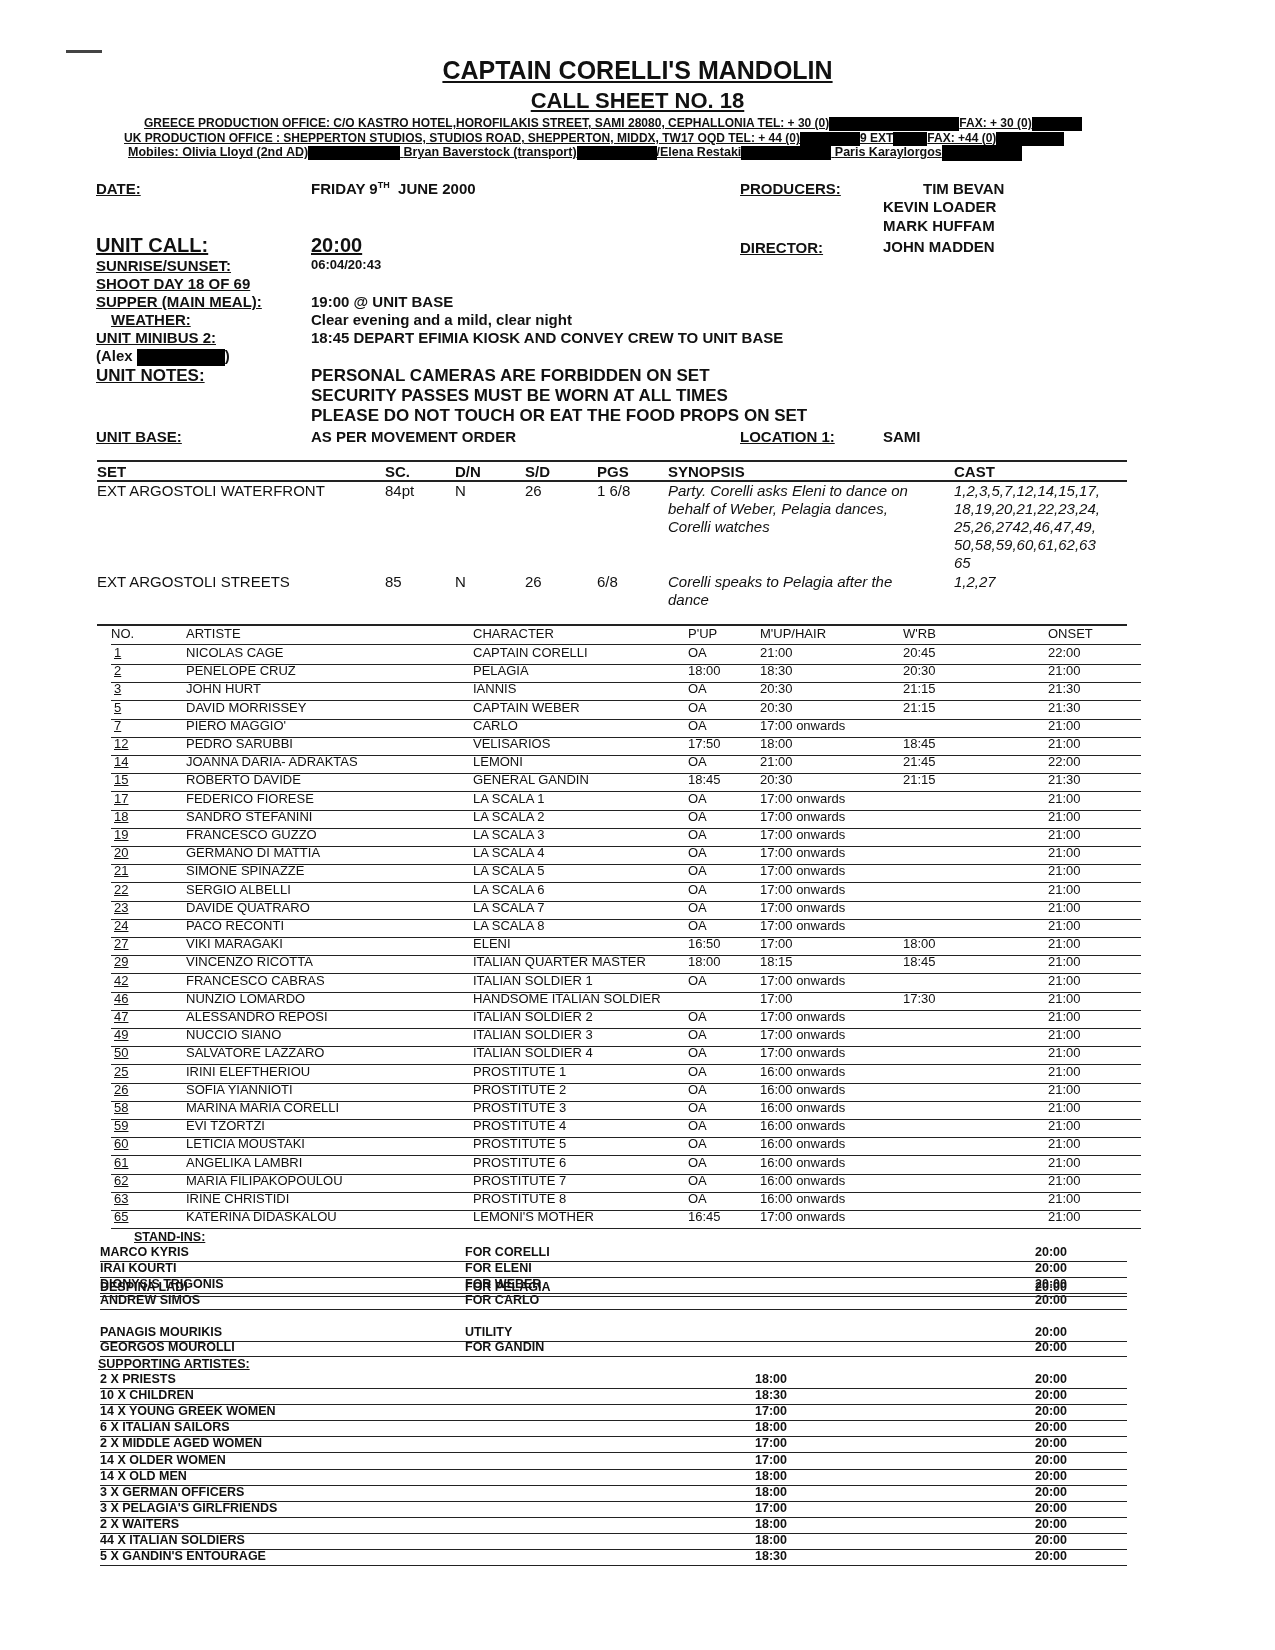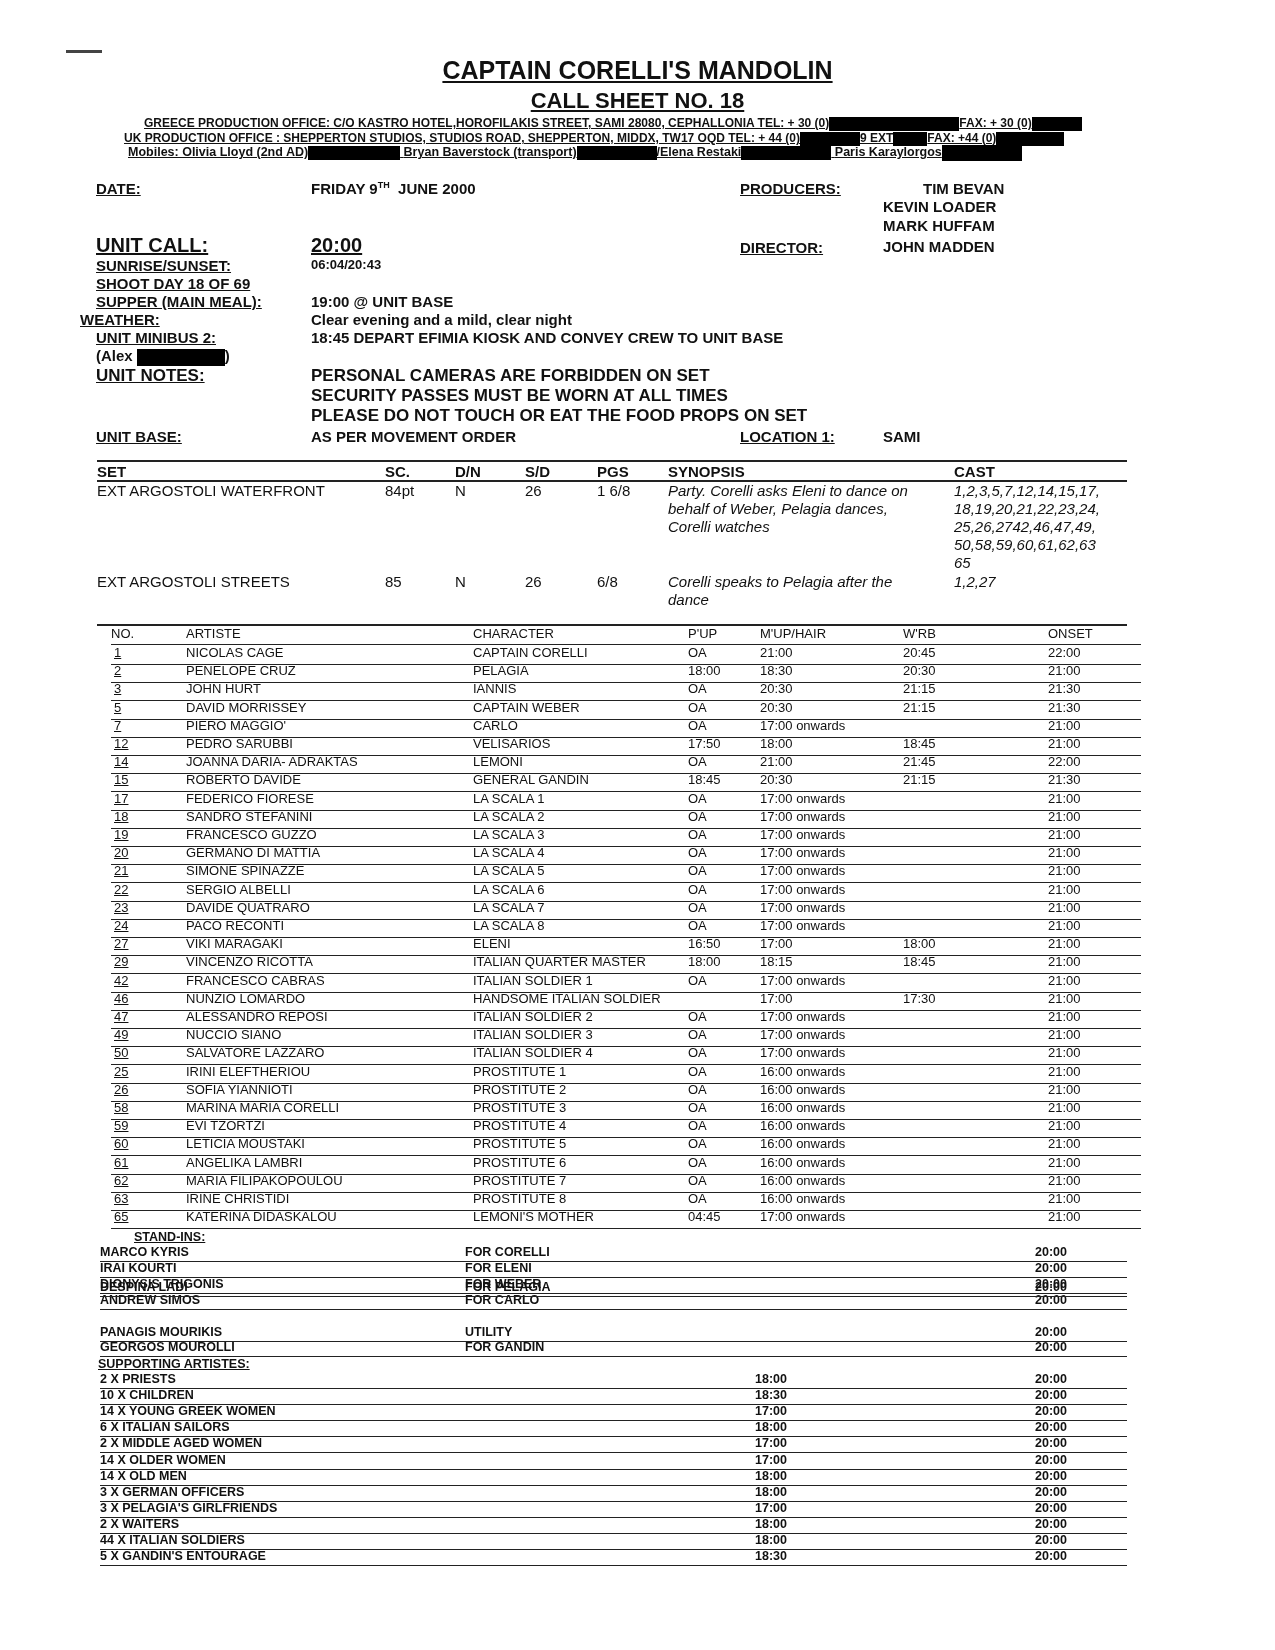--- a/index.html
+++ b/index.html
@@ -64,21 +64,21 @@
 <div class="abs" style="left:96px;top:234px;font-size:20px;font-weight:bold;text-decoration:underline;">UNIT CALL:</div>
 <div class="abs" style="left:311px;top:234px;font-size:20px;font-weight:bold;text-decoration:underline;">20:00</div>
 <div class="abs lbl" style="left:740px;top:239px;">DIRECTOR:</div>
 <div class="abs val" style="left:883px;top:238px;">JOHN MADDEN</div>
 
 <div class="abs lbl" style="left:96px;top:257px;">SUNRISE/SUNSET:</div>
 <div class="abs val" style="left:311px;top:257px;font-size:13px;">06:04/20:43</div>
 <div class="abs lbl" style="left:96px;top:275px;">SHOOT DAY 18 OF 69</div>
 <div class="abs lbl" style="left:96px;top:293px;">SUPPER (MAIN MEAL):</div>
 <div class="abs val" style="left:311px;top:293px;">19:00 @ UNIT BASE</div>
-<div class="abs lbl" style="left:80px;top:311px;">WEATHER:</div>
+<div class="abs lbl" style="left:111px;top:311px;">WEATHER:</div>
 <div class="abs val" style="left:311px;top:311px;">Clear evening and a mild, clear night</div>
 <div class="abs lbl" style="left:96px;top:329px;">UNIT MINIBUS 2:</div>
 <div class="abs val" style="left:311px;top:329px;">18:45 DEPART EFIMIA KIOSK AND CONVEY CREW TO UNIT BASE</div>
 <div class="abs val" style="left:96px;top:347px;">
   <span>(Alex</span> <span class="redact" style="width:88px;height:17px;"></span>)
 </div>
 
 <div class="abs" style="left:96px;top:366px;font-size:17px;font-weight:bold;text-decoration:underline;">UNIT NOTES:</div>
 <div class="abs note" style="left:311px;top:366px;">PERSONAL CAMERAS ARE FORBIDDEN ON SET</div>
 <div class="abs note" style="left:311px;top:386px;">SECURITY PASSES MUST BE WORN AT ALL TIMES</div>
@@ -414,21 +414,21 @@
       <span class="c-chr">PROSTITUTE 8</span>
       <span class="c-pup">OA</span>
       <span class="c-mup">16:00 onwards</span>
       <span class="c-wrb"></span>
       <span class="c-ons">21:00</span>
     </div>
     <div class="cast-row" style="top: 1209.2px;">
       <span class="c-no">65</span>
       <span class="c-art">KATERINA DIDASKALOU</span>
       <span class="c-chr">LEMONI'S MOTHER</span>
-      <span class="c-pup">04:45</span>
+      <span class="c-pup">16:45</span>
       <span class="c-mup">17:00 onwards</span>
       <span class="c-wrb"></span>
       <span class="c-ons">21:00</span>
     </div>
   </div>
 
 <div class="abs sect" style="left:98px;top:1230px;margin-left:36px;">STAND-INS:</div>
 <div id="standin-rows">
     <div class="sm-row" style="top: 1245px;">
       <span class="s-name">MARCO KYRIS</span>

